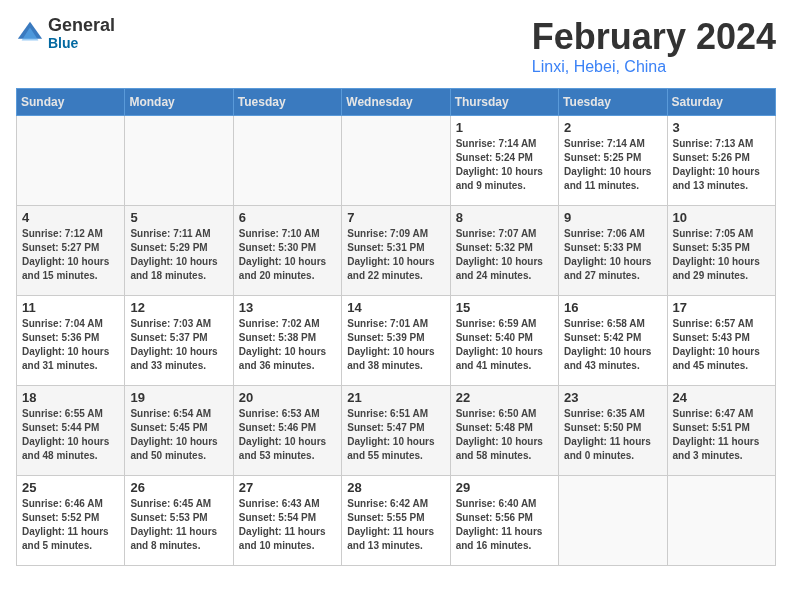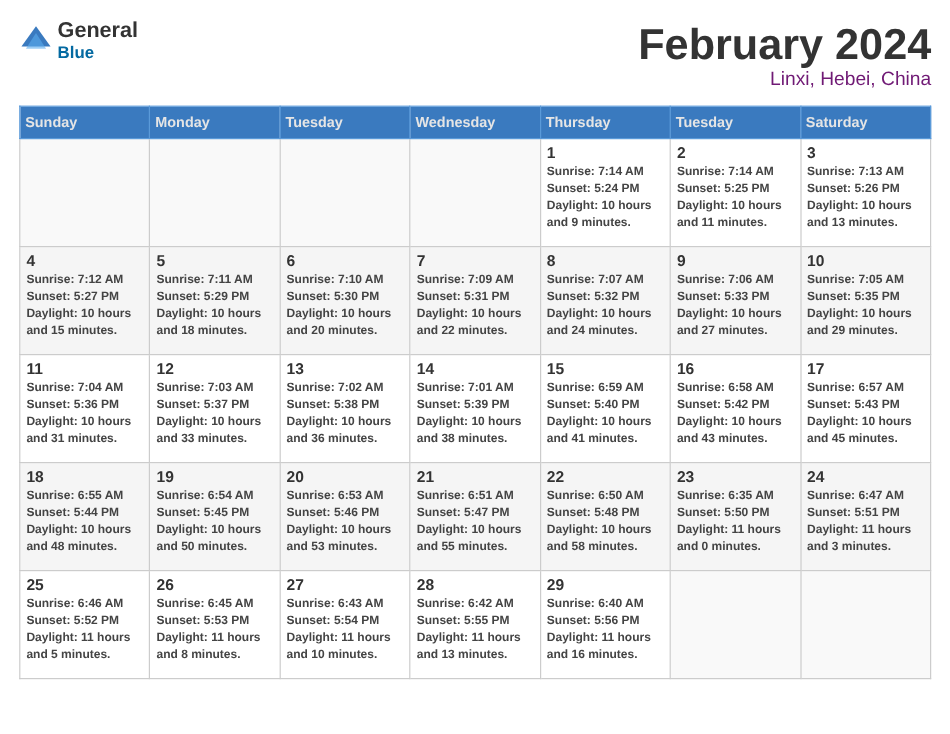--- a/index.html
+++ b/index.html
@@ -34,30 +34,29 @@
       font-size: 14px;
       font-weight: bold;
       color: #0369a1;
     }
     .logo-icon {
       width: 28px;
       height: 28px;
       margin-right: 4px;
     }
     .title-section {
-      text-align: right;
     }
     .month-title {
       font-size: 36px;
       font-weight: bold;
       color: #333;
     }
     .location {
       font-size: 16px;
-      color: #701a75;
+      color: #3b82f6;
     }
     table {
       width: 100%;
       border-collapse: collapse;
       table-layout: fixed;
     }
     thead th {
       background-color: #3a7abf;
       color: #e5e5e5;
       font-size: 12px;

